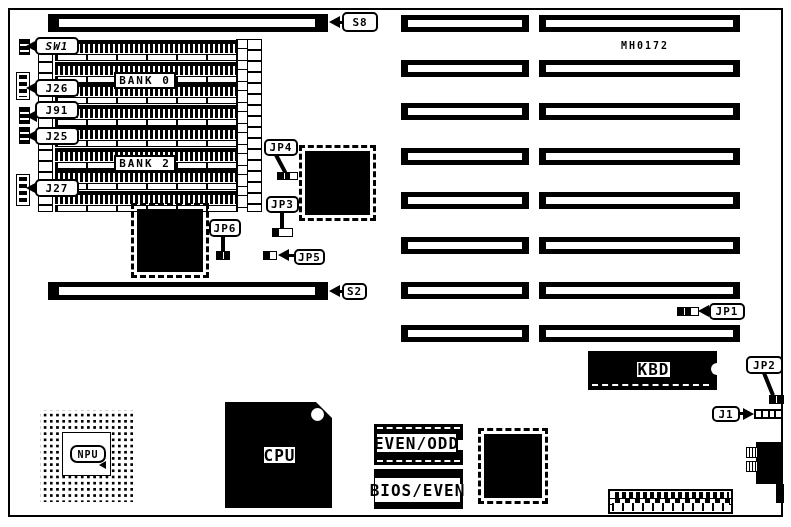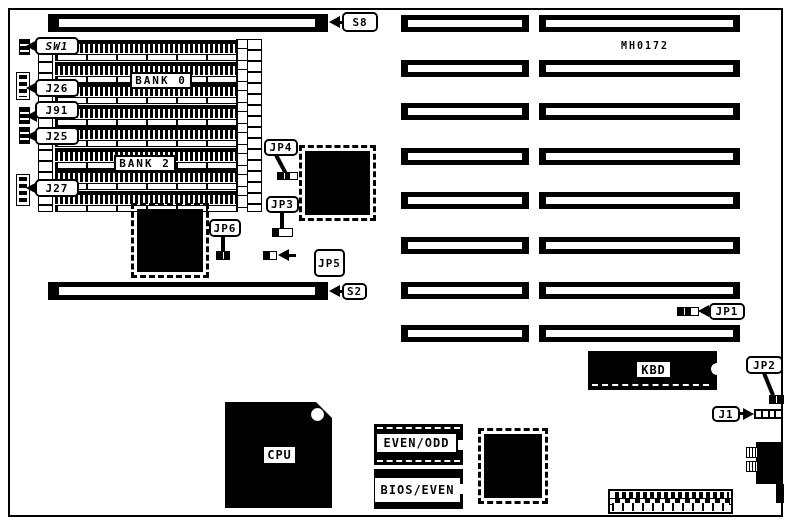--- a/index.html
+++ b/index.html
@@ -53,21 +53,21 @@
           background:linear-gradient(180deg,#000 0 4px,rgba(0,0,0,0) 4px),
                      repeating-linear-gradient(90deg,#000 0 3px,#fff 3px 5px); }
   .seg  { position:absolute; height:7px; border:1px solid #000; box-sizing:border-box;
           background:repeating-linear-gradient(90deg,#000 0 2px,#fff 2px 30px); }
   .banklabel { position:absolute; background:#fff; border:2px solid #000; box-sizing:border-box;
           display:flex; align-items:center; justify-content:center;
           font-weight:bold; font-size:11px; letter-spacing:2px; z-index:8; }
 
   
   .chiplabel { position:absolute; background:#fff; color:#000; display:flex; align-items:center;
-          justify-content:center; font-weight:bold; font-size:12px; letter-spacing:1px; z-index:4; }
+          justify-content:center; font-weight:bold; font-size:16px; letter-spacing:1px; z-index:4; }
   .kbd-chip { position:absolute; background:#000; }
   .kbd-dash { position:absolute; left:4px; right:8px; bottom:4px; border-top:2px dashed #fff; }
   .notch { position:absolute; background:#fff; border-radius:50%; z-index:3; }
   .bios { position:absolute; background:#000; }
   .bios .dash-t { position:absolute; left:3px; right:3px; top:3px; border-top:2px dashed #fff; }
   .bios .dash-b { position:absolute; left:3px; right:3px; bottom:3px; border-top:2px dashed #fff; }
   .bios .bnotch { position:absolute; right:-1px; width:6px; height:10px; background:#fff; }
   .cpu { position:absolute; background:#000;
          clip-path:polygon(0 0, calc(100% - 16px) 0, 100% 16px, 100% 100%, 0 100%); }
   .cpu .dot { position:absolute; width:13px; height:13px; background:#fff; border-radius:50%; }
@@ -139,21 +139,21 @@
   <div class="seg" style="left:55px; top:119px; width:183px;"></div>
   <div class="comb" style="left:55px; top:126px; width:183px;"></div>
   <div class="seg" style="left:55px; top:140px; width:183px;"></div>
   <div class="comb" style="left:55px; top:148px; width:183px;"></div>
   <div class="seg" style="left:55px; top:162px; width:183px;"></div>
   <div class="comb" style="left:55px; top:169px; width:183px;"></div>
   <div class="seg" style="left:55px; top:183px; width:183px;"></div>
   <div class="comb" style="left:55px; top:191px; width:183px;"></div>
   <div class="seg" style="left:55px; top:205px; width:183px;"></div>
 
-  <div class="banklabel" style="left:130px; top:72px;  width:62px; height:17px;">BANK 0</div>
+  <div class="banklabel" style="left:114px; top:72px;  width:62px; height:17px;">BANK 0</div>
   <div class="banklabel" style="left:114px; top:155px; width:62px; height:17px;">BANK 2</div>
 
   <div class="conv" style="left:19px; top:39px;  width:11px; height:16px;"></div>
   <div class="conbox" style="left:16px; top:72px;  width:14px; height:28px;">
       <div class="inner"></div>
     </div>
   <div class="conv" style="left:19px; top:107px; width:11px; height:17px;"></div>
   <div class="conv" style="left:19px; top:127px; width:11px; height:17px;"></div>
   <div class="conbox" style="left:16px; top:174px; width:14px; height:32px;">
       <div class="inner"></div>
@@ -212,20 +212,26 @@
   <div class="bios" style="left:374px; top:469px; width:89px; height:40px;">
     <div class="bnotch" style="top:15px;"></div>
   </div>
   <div class="chiplabel" style="left:375px; top:478px; width:85px; height:24px;">BIOS/EVEN</div>
 
   <div class="cpu" style="left:225px; top:402px; width:107px; height:106px;">
     <div class="dot" style="left:86px; top:6px;"></div>
   </div>
   <div class="chiplabel" style="left:264px; top:447px; width:31px; height:16px;">CPU</div>
 
+  <div class="npu" style="left:40px; top:410px; width:93px; height:92px;">
+    <div class="cavity">
+      <div class="nlabel">NPU</div>
+      <div class="pin1" style="right:4px; bottom:6px;"></div>
+    </div>
+  </div>
 
   <div class="pwr" style="left:608px; top:489px; width:125px; height:25px;">
     <div class="r1"></div>
       <div class="r2"></div>
       <div class="r3"></div>
   </div>
 
   <div class="din" style="left:756px; top:442px; width:27px; height:42px;"></div>
   <div class="din" style="left:776px; top:484px; width:8px; height:19px;"></div>
   <div class="tab" style="left:746px; top:447px; width:12px; height:11px;"></div>
@@ -252,21 +258,21 @@
 
   <div class="callout" style="left:264px; top:139px; width:34px; height:17px;">JP4</div>
   <div class="stem-d" style="left:274px; top:155px; height:20px; transform:rotate(-28deg);"></div>
 
   <div class="callout" style="left:266px; top:196px; width:33px; height:17px;">JP3</div>
   <div class="stem-v" style="left:280px; top:212px; height:17px;"></div>
 
   <div class="callout" style="left:209px; top:219px; width:32px; height:18px;">JP6</div>
   <div class="stem-v" style="left:221px; top:236px; height:16px;"></div>
 
-  <div class="callout" style="left:294px; top:249px; width:31px; height:28px;margin-left:20px;">JP5</div>
+  <div class="callout" style="left:294px; top:249px; width:31px; height:16px;">JP5</div>
   <div class="tri-l" style="left:278px; top:249px;"></div>
   <div class="stem-h" style="left:287px; top:254px; width:9px;"></div>
 
   <div class="callout" style="left:342px; top:283px; width:25px; height:17px;">S2</div>
   <div class="tri-l" style="left:329px; top:285px;"></div>
   <div class="stem-h" style="left:337px; top:290px; width:8px;"></div>
 
   <div class="callout" style="left:709px; top:303px; width:36px; height:17px;">JP1</div>
   <div class="tri-l" style="left:698px; top:305px;"></div>
   <div class="stem-h" style="left:705px; top:310px; width:7px;"></div>

